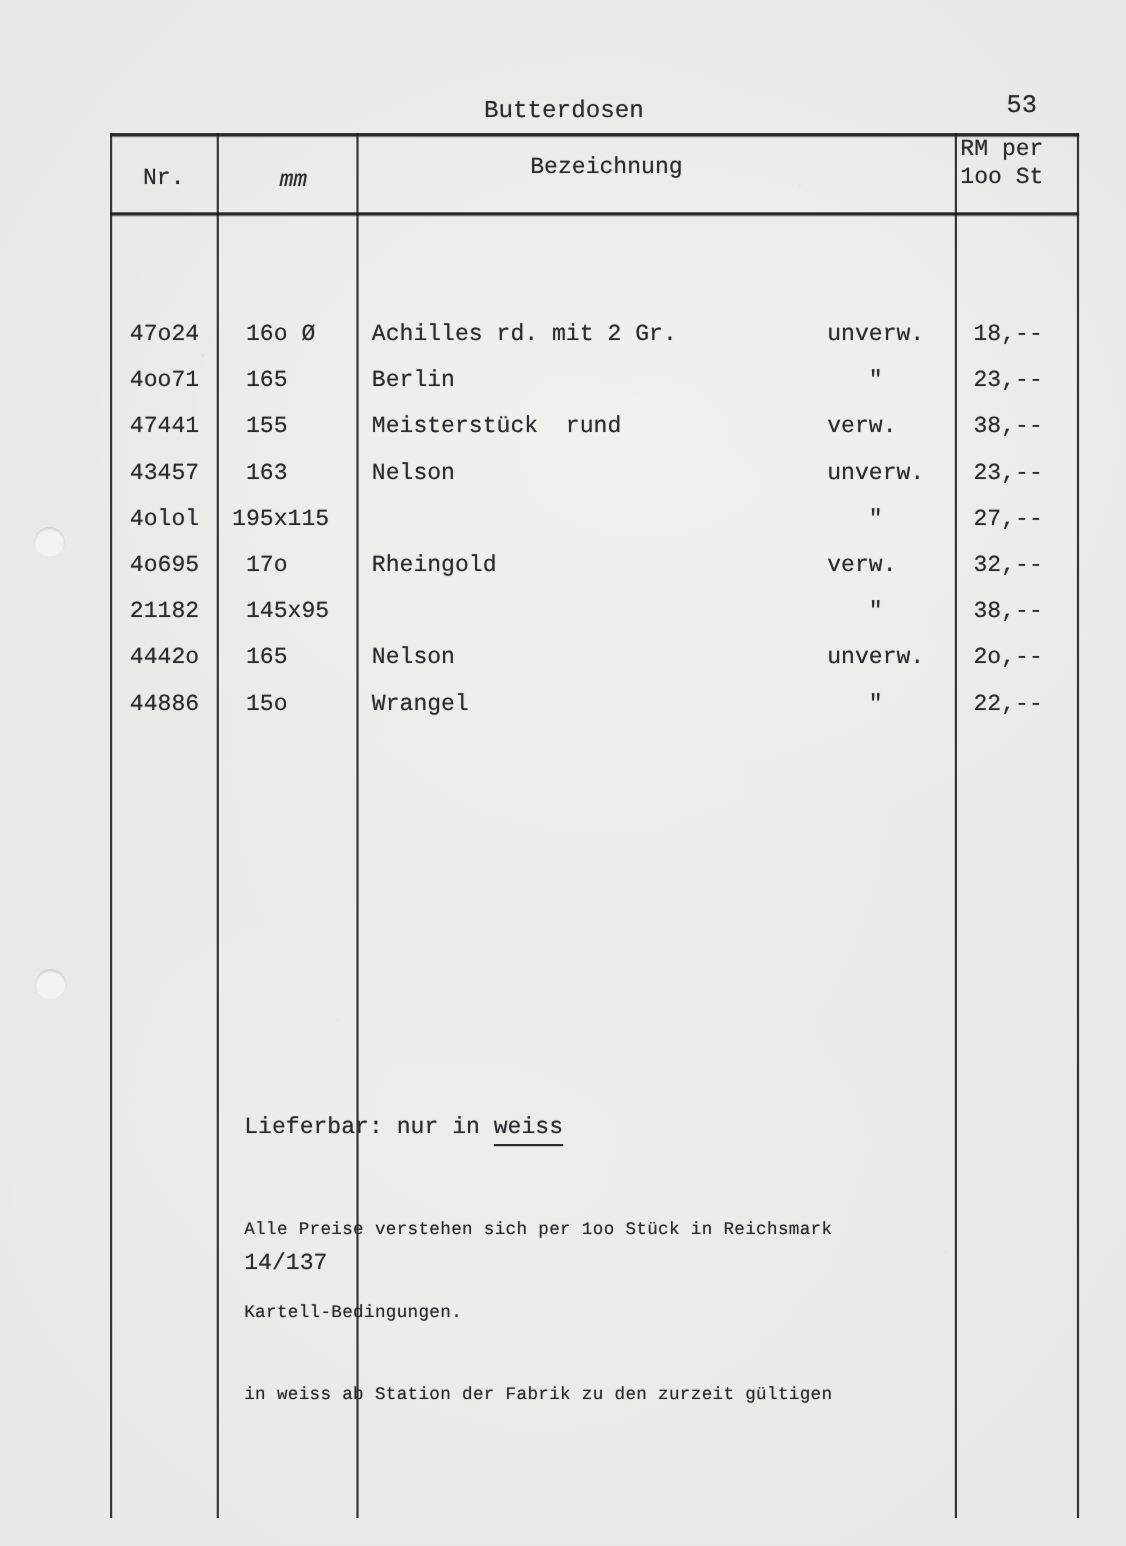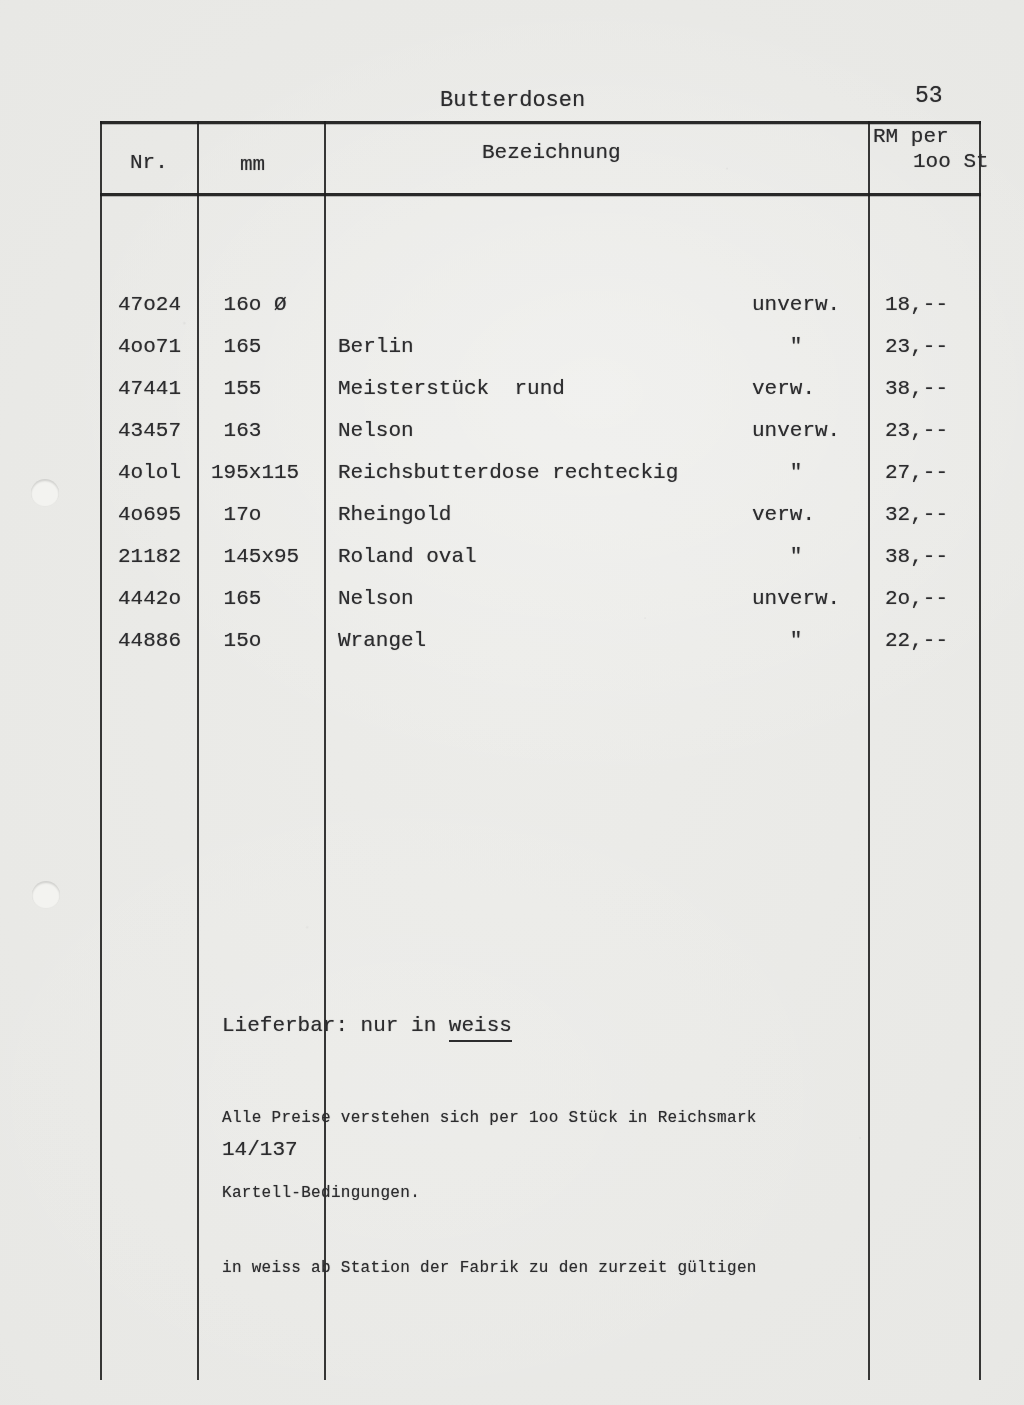--- a/index.html
+++ b/index.html
@@ -61,24 +61,24 @@
     position: absolute; left: 100px;
     width: 881px; height: 3px;
     background: rgba(24,24,24,0.92);
     box-shadow: 0 1px 0 rgba(24,24,24,0.25);
   }
   .h-top  { top: 121px; }
   .h-head { top: 193px; }
 
   
   .hdr-nr  { left: 130px; top: 151px; }
-  .hdr-mm  { left: 240px; top: 153px; }
+  .hdr-mm  { left: 254px; top: 153px; font-style: italic; }
   .hdr-bez { left: 482px; top: 141px; }
   .hdr-rm1 { left: 873px; top: 125px; }
-  .hdr-rm2 { left: 873px; top: 150px; margin-left: 40px; }
+  .hdr-rm2 { left: 873px; top: 150px; }
 
   
   .rows { position: absolute; left: 100px; top: 284px; width: 732px; }
   .row  { position: relative; height: 42px; }
   .cell {
     position: absolute;
     line-height: 42px;
     white-space: pre;
     font-size: 21px;
     text-shadow: 0 0 1px rgba(44,44,46,0.55);
@@ -122,20 +122,21 @@
   <div class="txt hdr-nr">Nr.</div>
   <div class="txt hdr-mm">mm</div>
   <div class="txt hdr-bez">Bezeichnung</div>
   <div class="txt hdr-rm1">RM per</div>
   <div class="txt hdr-rm2">1oo St</div>
 
   <div class="rows">
     <div class="row">
       <span class="cell c-nr">47o24</span>
       <span class="cell c-mm"> 16o Ø</span>
+      <span class="cell c-name">Achilles rd. mit 2 Gr.</span>
       <span class="cell c-cond">unverw.</span>
       <span class="cell c-price">18,--</span>
     </div>
     <div class="row">
       <span class="cell c-nr">4oo71</span>
       <span class="cell c-mm"> 165</span>
       <span class="cell c-name">Berlin</span>
       <span class="cell c-cond">   "</span>
       <span class="cell c-price">23,--</span>
     </div>
@@ -149,35 +150,33 @@
     <div class="row">
       <span class="cell c-nr">43457</span>
       <span class="cell c-mm"> 163</span>
       <span class="cell c-name">Nelson</span>
       <span class="cell c-cond">unverw.</span>
       <span class="cell c-price">23,--</span>
     </div>
     <div class="row">
       <span class="cell c-nr">4olol</span>
       <span class="cell c-mm">195x115</span>
-      <span class="cell c-name">Reichsbutterdose rechteckig</span>
       <span class="cell c-cond">   "</span>
       <span class="cell c-price">27,--</span>
     </div>
     <div class="row">
       <span class="cell c-nr">4o695</span>
       <span class="cell c-mm"> 17o</span>
       <span class="cell c-name">Rheingold</span>
       <span class="cell c-cond">verw.</span>
       <span class="cell c-price">32,--</span>
     </div>
     <div class="row">
       <span class="cell c-nr">21182</span>
       <span class="cell c-mm"> 145x95</span>
-      <span class="cell c-name">Roland oval</span>
       <span class="cell c-cond">   "</span>
       <span class="cell c-price">38,--</span>
     </div>
     <div class="row">
       <span class="cell c-nr">4442o</span>
       <span class="cell c-mm"> 165</span>
       <span class="cell c-name">Nelson</span>
       <span class="cell c-cond">unverw.</span>
       <span class="cell c-price">2o,--</span>
     </div>

